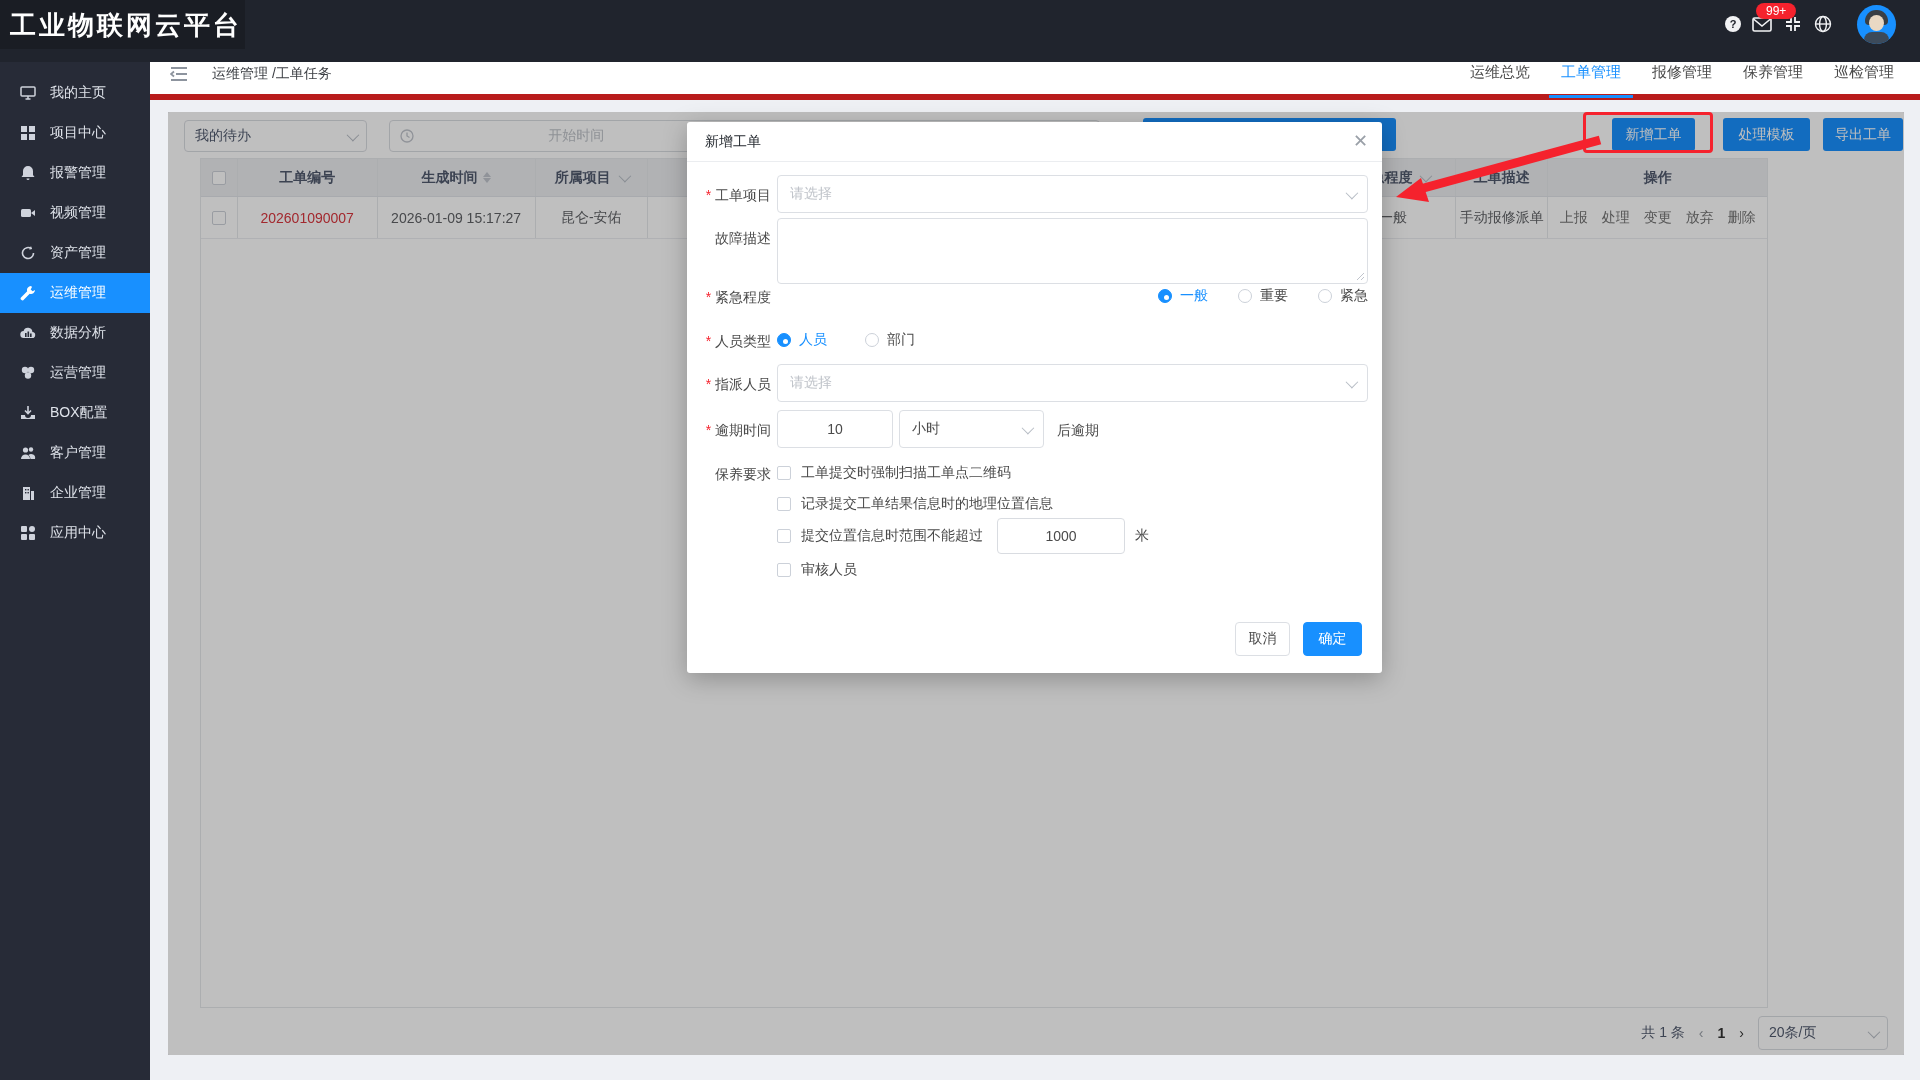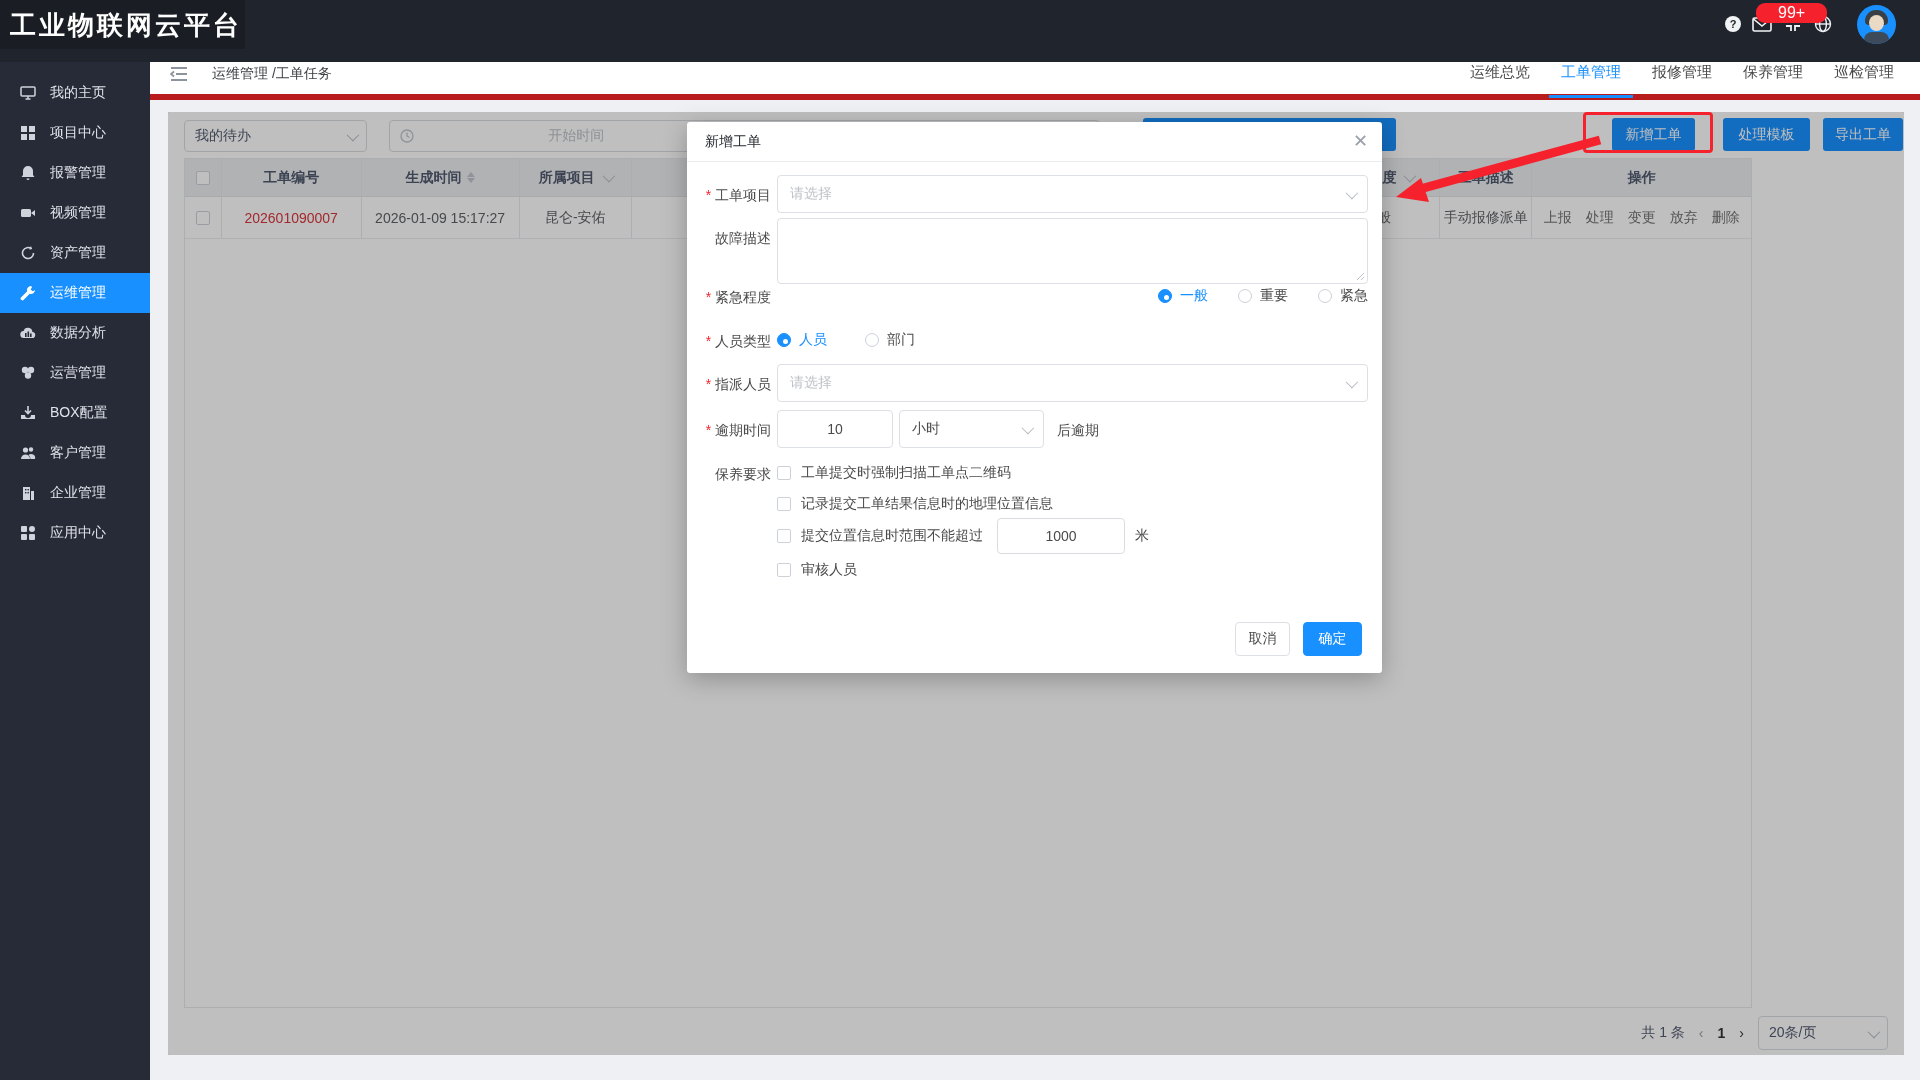--- a/index.html
+++ b/index.html
@@ -6,22 +6,22 @@
   html,body { width:1920px; height:1080px; overflow:hidden;
     font-family:"Liberation Sans","DejaVu Sans",sans-serif; font-size:14px; color:#333; }
   .abs { position:absolute; }
   svg { display:block; }
 
   
   #topbar { position:absolute; left:0; top:0; width:1920px; height:62px; background:#20242d; z-index:50; }
   #logozone { position:absolute; left:0; top:0; width:245px; height:49px; background:#1a1d24; }
   #apptitle { position:absolute; left:10px; top:8px; color:#fff; font-size:26px; font-weight:bold; letter-spacing:3px; white-space:nowrap; }
   .topicon { position:absolute; top:15px; width:18px; height:18px; color:#f2f3f5; cursor:pointer; }
-  #badge { position:absolute; left:1756px; top:3px; background:#f5222d; color:#fff; font-size:16px;
-    border-radius:9px; padding:1px 22px; z-index:2; }
+  #badge { position:absolute; left:1756px; top:3px; background:#f5222d; color:#fff; font-size:12px;
+    border-radius:9px; padding:1px 10px; z-index:2; }
   #avatar { position:absolute; left:1857px; top:5px; width:39px; height:39px; border-radius:50%;
     background:#1890ff; overflow:hidden; cursor:pointer; }
   #avatar .hair { position:absolute; left:8px; top:5px; width:23px; height:15px; background:#3a3f45; border-radius:11px 11px 4px 4px; }
   #avatar .face { position:absolute; left:12px; top:10px; width:15px; height:16px; background:#ead9c4; border-radius:50%; }
   #avatar .body { position:absolute; left:7px; top:27px; width:25px; height:14px; background:#3c4a5a; border-radius:8px 8px 0 0; }
 
   
   #sidebar { position:absolute; left:0; top:49px; width:150px; height:1031px; background:#272b37; z-index:40; }
   .side-item { position:relative; height:40px; display:flex; align-items:center; gap:14px; padding-left:20px;
     color:#dfe3ea; cursor:pointer; }
@@ -55,21 +55,21 @@
   #btn-export { left:1655px; width:80px; }
 
   .chev { width:9px; height:9px; border-right:1.5px solid #b6bcc4; border-bottom:1.5px solid #b6bcc4;
     transform:rotate(45deg) translateY(-2px); flex:none; }
   .caret-sort { display:inline-flex; flex-direction:column; gap:1px; margin-left:5px; vertical-align:middle; }
   .caret-sort i { width:0; height:0; border-left:4px solid transparent; border-right:4px solid transparent; }
   .caret-sort .up { border-bottom:5px solid #c0c4cc; }
   .caret-sort .dn { border-top:5px solid #c0c4cc; }
 
   
-  #tablebox { position:absolute; left:16px; top:46px; width:1568px; height:850px; border:1px solid #e6e8eb;text-align:center; }
+  #tablebox { position:absolute; left:32px; top:46px; width:1568px; height:850px; border:1px solid #e6e8eb;text-align:center; }
   .trow { display:flex; width:100%; }
   .th { background:#eceef1; height:38px; font-weight:bold; color:#515a6e; border-bottom:1px solid #e0e3e8; }
   .td { height:42px; color:#606266; border-bottom:1px solid #ebedf0; background:#fff; }
   .cell { display:flex; align-items:center; justify-content:center; border-right:1px solid #e6e8eb; height:100%; overflow:hidden; white-space:nowrap; }
   .cell:last-child { border-right:none; }
   .c0{width:40px;} .c1{width:152px;} .c2{width:172px;} .c3{width:122px;} .c4{width:743px;} .c5{width:137px;} .c6{width:100px;} .c7{width:238px;}
   .checkbox { width:14px; height:14px; border:1px solid #ccd1d9; border-radius:2px; background:#fff; cursor:pointer; }
   .id-red { color:#d9363e; }
   .link { color:#737373; cursor:pointer; margin:0 7px; }
 

